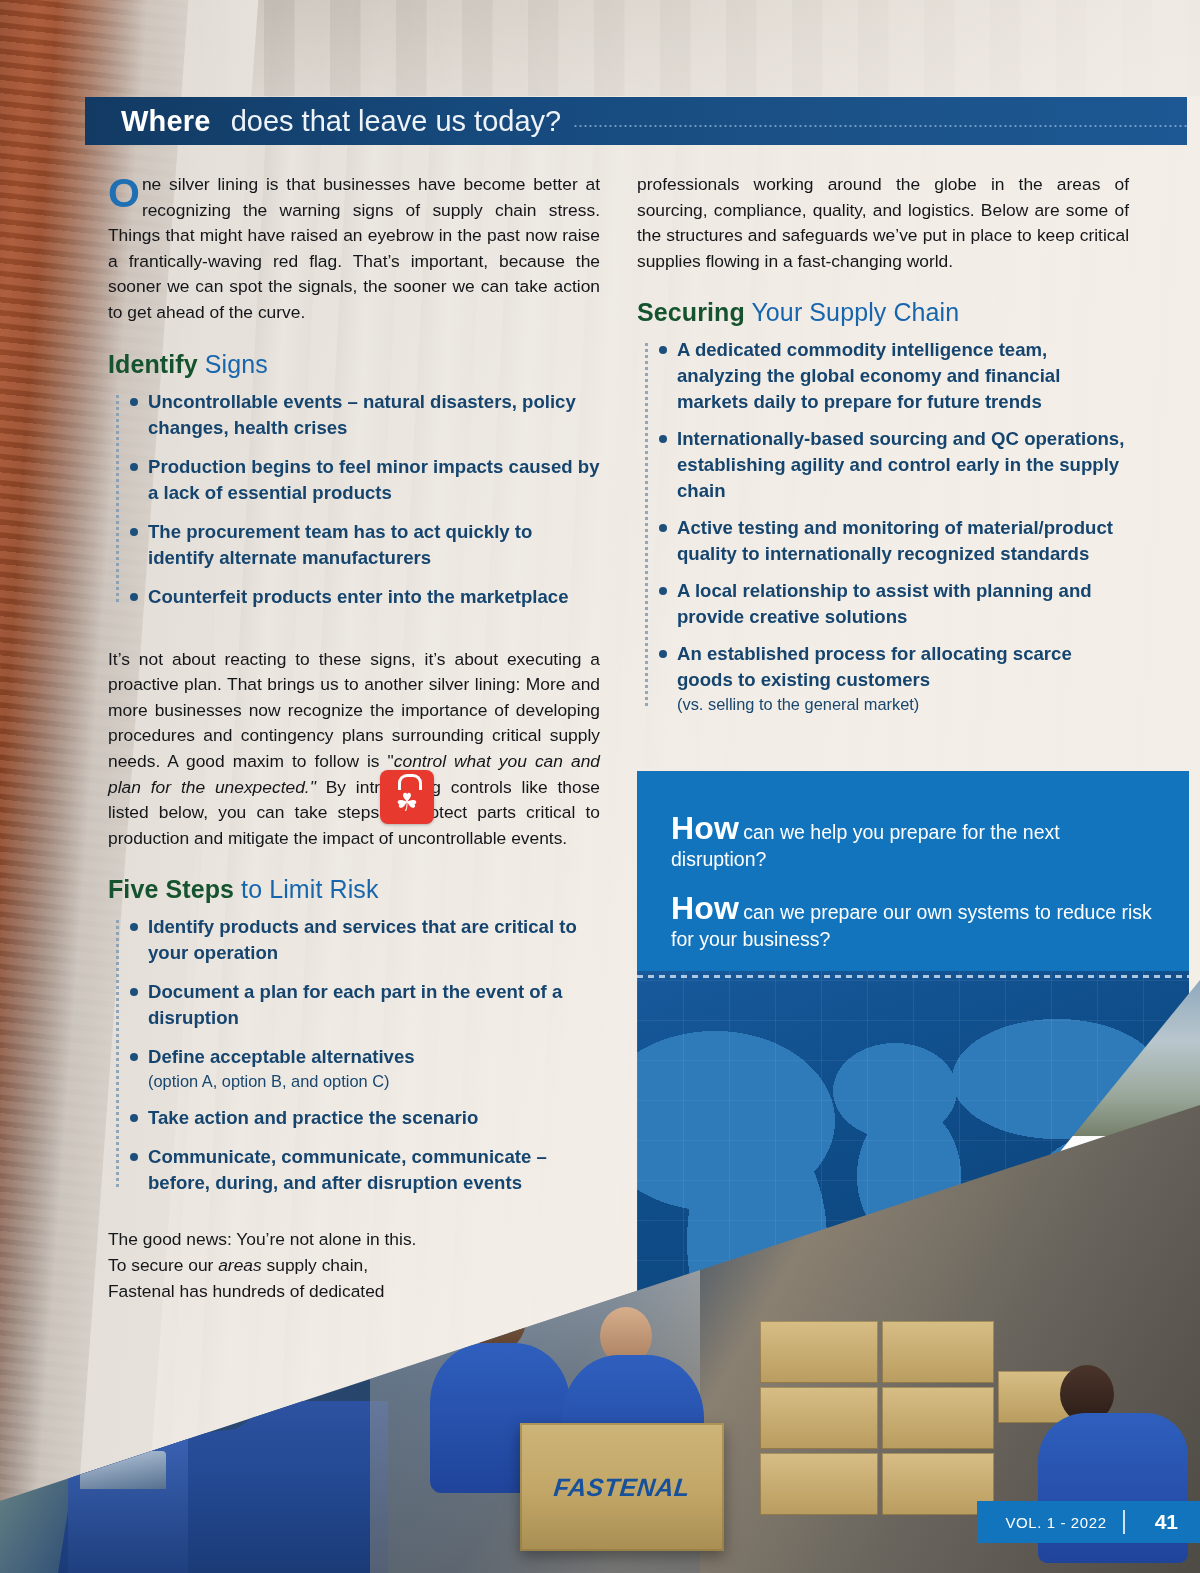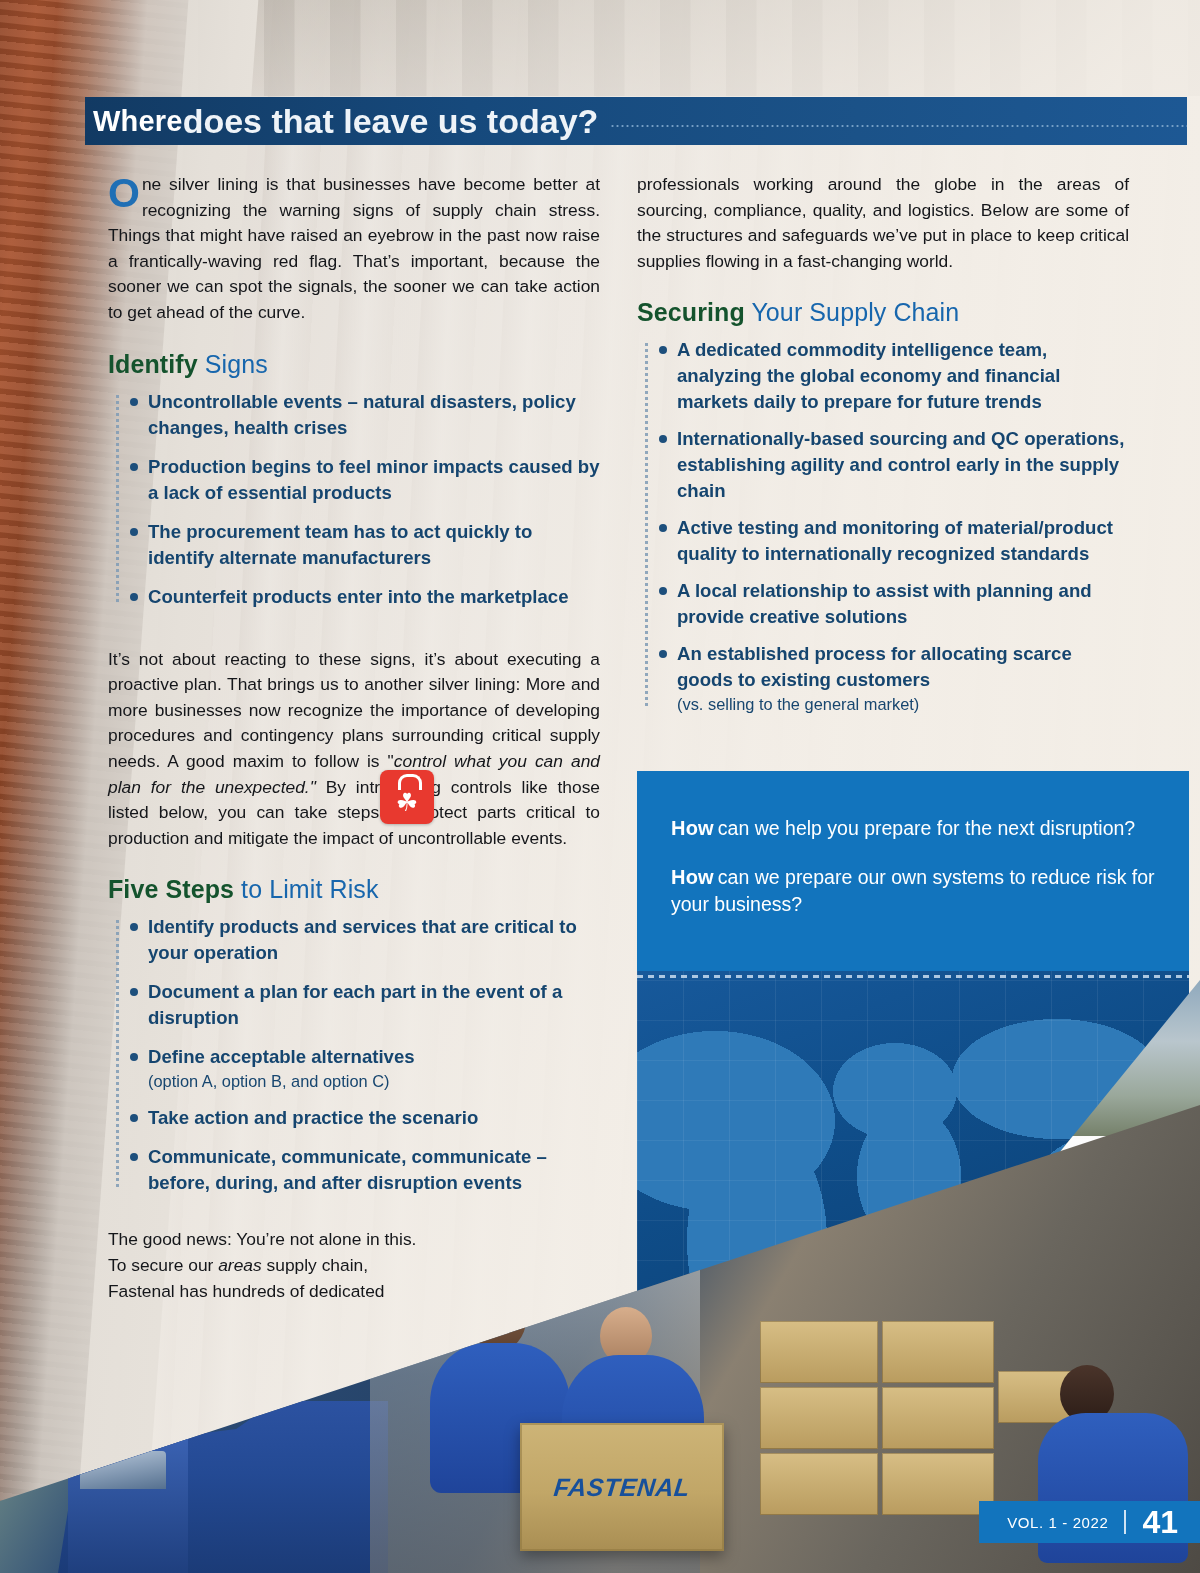--- a/index.html
+++ b/index.html
@@ -66,34 +66,34 @@
   
   .section-header {
     position: absolute;
     left: 85px;
     top: 97px;
     width: 1102px;
     height: 48px;
     background: linear-gradient(90deg, #123a63 0%, #16497c 35%, #1b5288 70%, #1d5894 100%);
     display: flex;
     align-items: center;
-    padding-left: 8px;
+    padding-left: 36px;
     box-sizing: border-box;
   }
   .section-header .h-bold {
     color: #ffffff;
     font-weight: bold;
     font-size: 29px;
     letter-spacing: .2px;
   }
   .section-header .h-light {
     color: #eef3f8;
-    font-weight: bold;
-    font-size: 34px;
-    margin-left: 0;
+    font-weight: normal;
+    font-size: 29px;
+    margin-left: 20px;
   }
   .header-dots {
     flex: 1;
     margin-left: 12px;
     margin-top: 10px;
     height: 4px;
     background-image: radial-gradient(circle, #7fa7cc 1px, transparent 1.2px);
     background-size: 5px 4px;
     background-repeat: repeat-x;
     opacity: .9;
@@ -202,21 +202,21 @@
   .how-inner {
     padding: 44px 30px 0 34px;
     color: #ffffff;
   }
   .how-line {
     font-size: 19.5px;
     line-height: 27px;
     margin-bottom: 22px;
   }
   .how-line .how-big {
-    font-size: 20px;
+    font-size: 32px;
     font-weight: bold;
     letter-spacing: .2px;
     margin-right: 4px;
   }
 
   
   .reach-panel {
     position: absolute;
     left: 637px;
     top: 971px;
@@ -445,22 +445,23 @@
   .page-tag .vol {
     font-size: 15px;
     letter-spacing: .6px;
   }
   .page-tag .divider {
     width: 2px;
     height: 24px;
     background: #cfe3f4;
   }
   .page-tag .pgnum {
-    font-size: 32px;
-    font-weight: bold;
+    font-size: 21px;
+    font-weight: bold;
+    margin-left: 14px;
   }
 
   
   .watermark {
     position: absolute;
     left: 380px;
     top: 770px;
     display: flex;
     align-items: center;
     z-index: 20;

